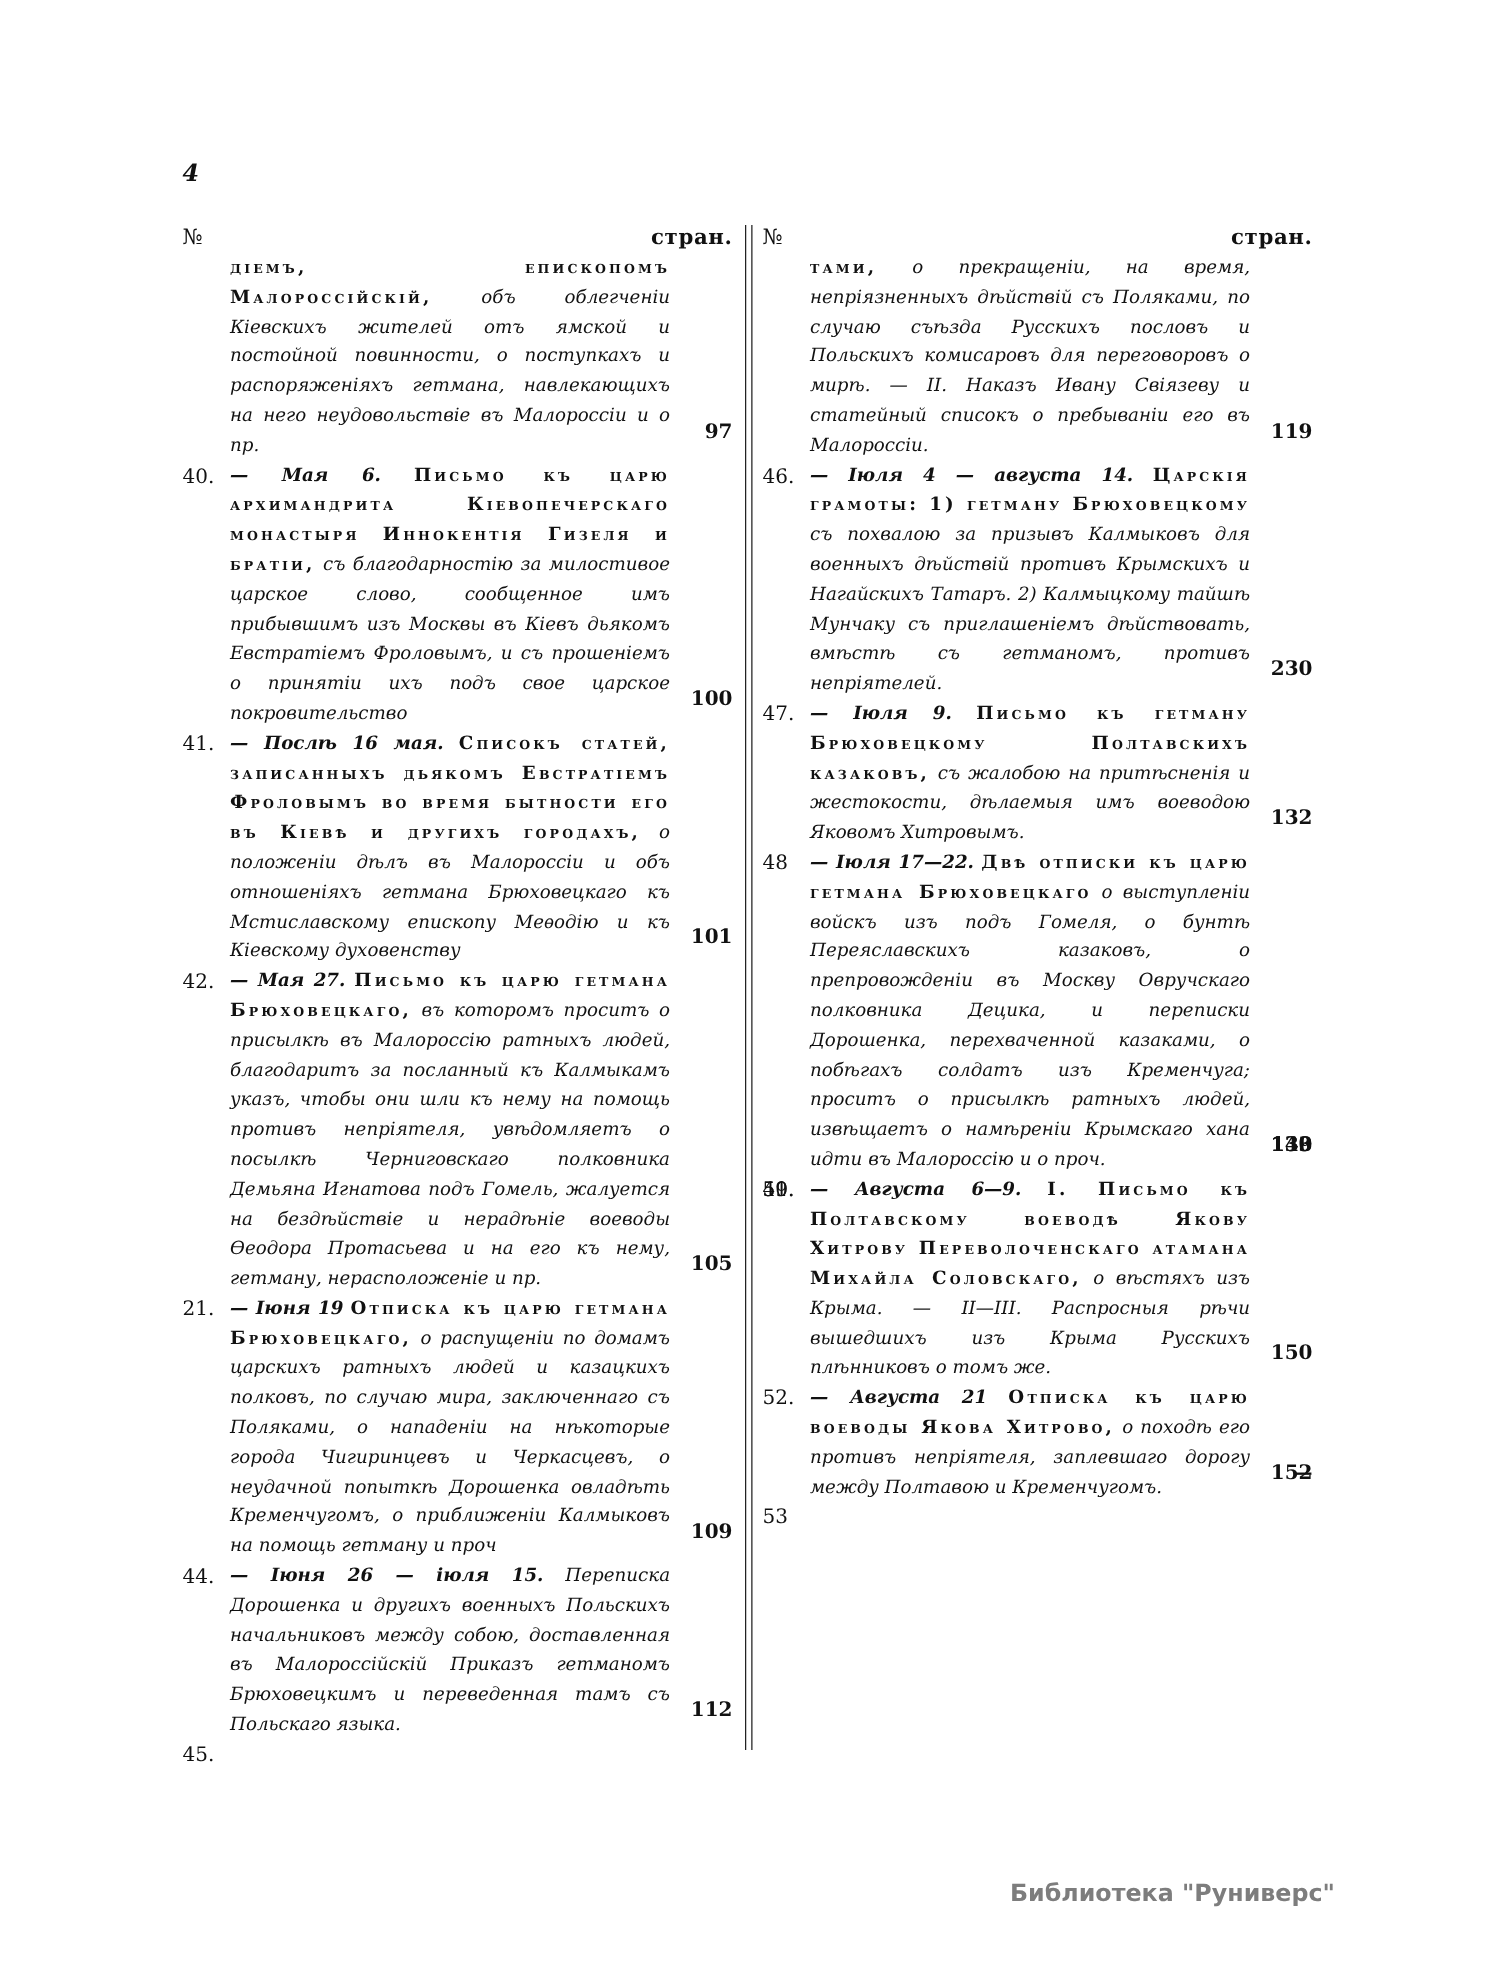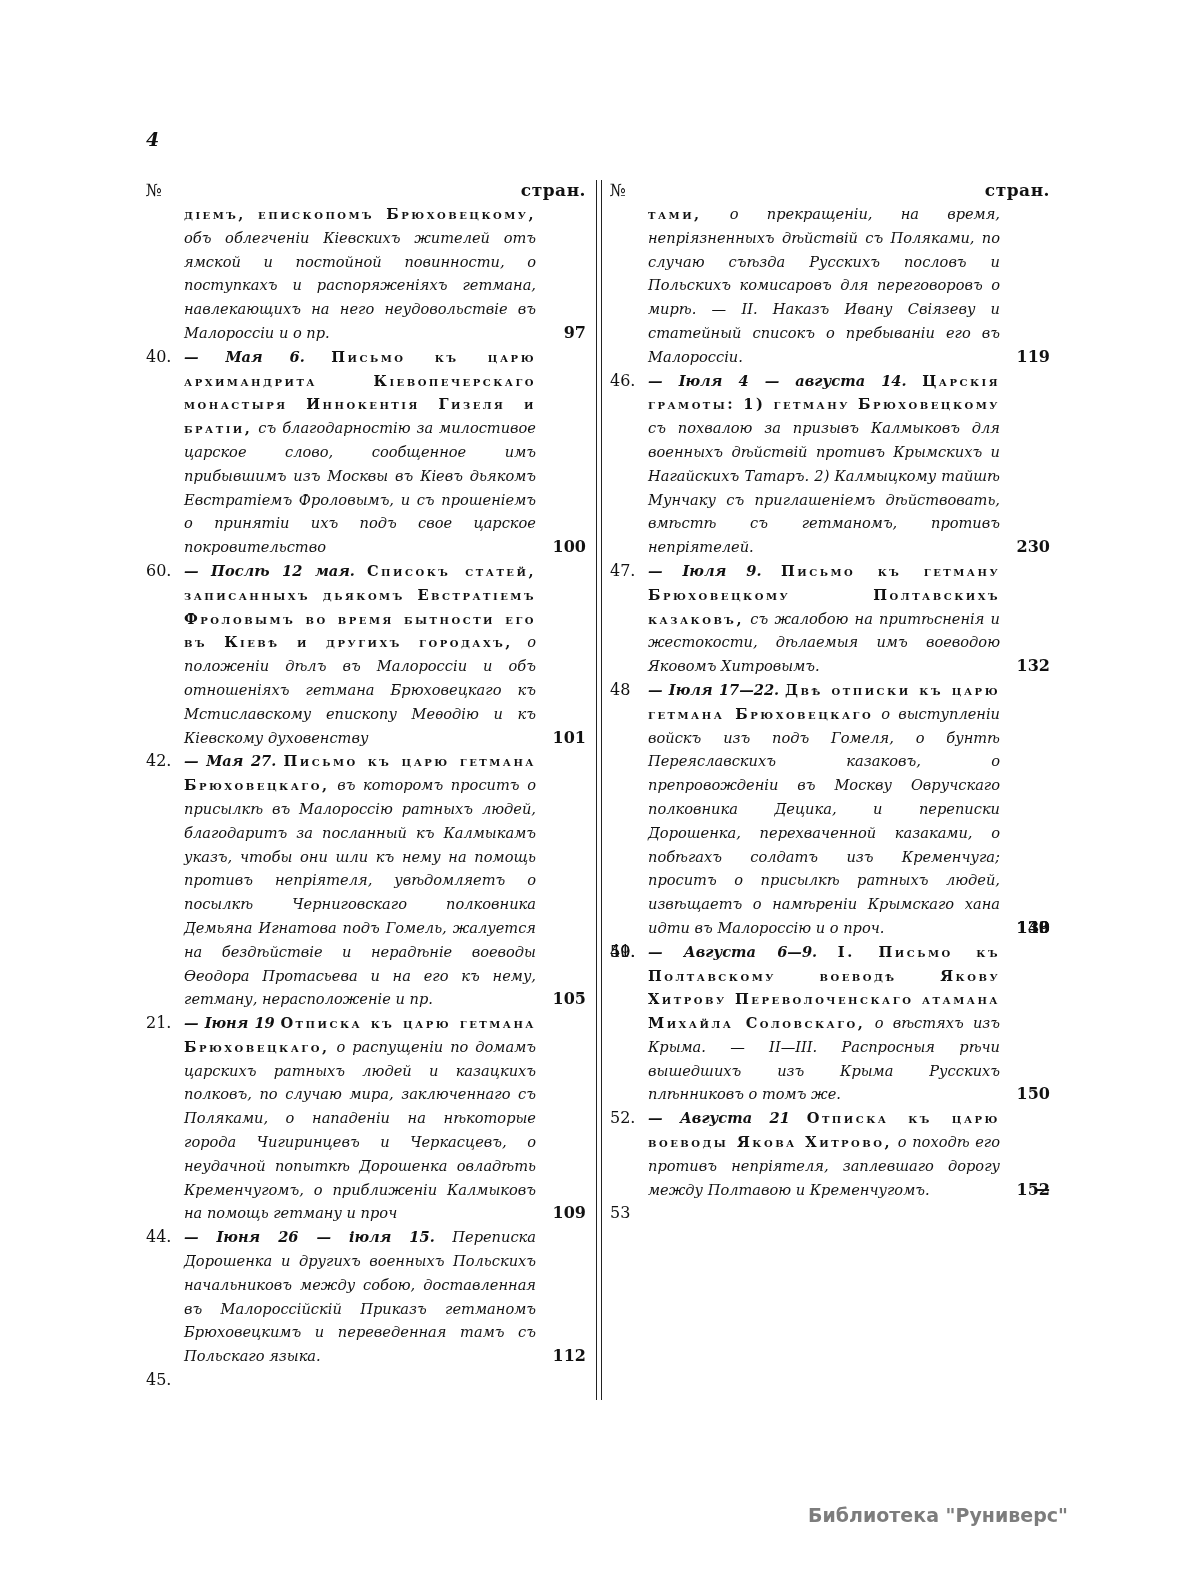--- a/index.html
+++ b/index.html
@@ -9,21 +9,21 @@
     .col { position: absolute; top: 178px; width: 440px; }
     .col-left { left: 146px; }
     .col-right { left: 610px; }
     .divider { position: absolute; left: 596px; top: 180px; width: 4px; height: 1220px;
                border-left: 1.5px solid #222; border-right: 1.5px solid #222; }
     .col-head { display: flex; justify-content: space-between; font-size: 17px; height: 24px; line-height: 24px; }
     .col-head .pg { font-weight: bold; letter-spacing: 0.5px; }
     .entry { position: relative; font-size: 14.6px; line-height: 23.8px; }
     .entry .num { position: absolute; left: 0; top: 0; width: 36px; font-size: 16px; }
     .entry .body { margin-left: 38px; margin-right: 50px; text-align: justify; }
-    .entry .page { position: absolute; right: 0; bottom: 0; font-size: 16px; font-weight: bold; text-align: right; }
+    .entry .page { position: absolute; right: 0; bottom: 12px; font-size: 16px; font-weight: bold; text-align: right; }
     .date { font-style: italic; font-weight: bold; }
     .title { font-variant: small-caps; letter-spacing: 2.5px; font-weight: bold; }
     .desc { font-style: italic; }
     .watermark { position: absolute; left: 808px; top: 1504px; font-family: "DejaVu Sans", "Liberation Sans", sans-serif;
                  font-size: 19px; font-weight: bold; color: #7d7d7d; }
   </style>
 </head>
 <body>
 
 <div class="page-number">4</div>
@@ -31,31 +31,31 @@
 <div class="divider"></div>
 
 <div class="col col-left">
   <div class="col-head">
     <span>№</span>
     <span class="pg">стран.</span>
   </div>
   <div id="left-entries">
       <div class="entry">
         <span class="num"></span>
-        <div class="body"><span class="date"></span> <span class="title">діемъ, епископомъ Брюховецкому,</span> <span class="desc">объ облегченіи Кіевскихъ жителей отъ ямской и постойной повинности, о поступкахъ и распоряженіяхъ гетмана, навлекающихъ на него неудовольствіе въ Малороссіи и о пр.</span> </div>
+        <div class="body"><span class="date"></span> <span class="title">діемъ, епископомъ Малороссійскій,</span> <span class="desc">объ облегченіи Кіевскихъ жителей отъ ямской и постойной повинности, о поступкахъ и распоряженіяхъ гетмана, навлекающихъ на него неудовольствіе въ Малороссіи и о пр.</span> </div>
         <span class="page">97</span>
       </div>
       <div class="entry">
         <span class="num">40.</span>
         <div class="body"><span class="date">— Мая 6.</span> <span class="title">Письмо къ царю архимандрита Кіевопечерскаго монастыря Иннокентія Гизеля и братіи,</span> <span class="desc">съ благодарностію за милостивое царское слово, сообщенное имъ прибывшимъ изъ Москвы въ Кіевъ дьякомъ Евстратіемъ Фроловымъ, и съ прошеніемъ о принятіи ихъ подъ свое царское покровительство</span> </div>
         <span class="page">100</span>
       </div>
       <div class="entry">
-        <span class="num">60.</span>
-        <div class="body"><span class="date">— Послѣ 12 мая.</span> <span class="title">Списокъ статей, записанныхъ дьякомъ Евстратіемъ Фроловымъ во время бытности его въ Кіевѣ и другихъ городахъ,</span> <span class="desc">о положеніи дѣлъ въ Малороссіи и объ отношеніяхъ гетмана Брюховецкаго къ Мстиславскому епископу Меѳодію и къ Кіевскому духовенству</span> </div>
+        <span class="num">41.</span>
+        <div class="body"><span class="date">— Послѣ 16 мая.</span> <span class="title">Списокъ статей, записанныхъ дьякомъ Евстратіемъ Фроловымъ во время бытности его въ Кіевѣ и другихъ городахъ,</span> <span class="desc">о положеніи дѣлъ въ Малороссіи и объ отношеніяхъ гетмана Брюховецкаго къ Мстиславскому епископу Меѳодію и къ Кіевскому духовенству</span> </div>
         <span class="page">101</span>
       </div>
       <div class="entry">
         <span class="num">42.</span>
         <div class="body"><span class="date">— Мая 27.</span> <span class="title">Письмо къ царю гетмана Брюховецкаго,</span> <span class="desc">въ которомъ проситъ о присылкѣ въ Малороссію ратныхъ людей, благодаритъ за посланный къ Калмыкамъ указъ, чтобы они шли къ нему на помощь противъ непріятеля, увѣдомляетъ о посылкѣ Черниговскаго полковника Демьяна Игнатова подъ Гомель, жалуется на бездѣйствіе и нерадѣніе воеводы Ѳеодора Протасьева и на его къ нему, гетману, нерасположеніе и пр.</span> </div>
         <span class="page">105</span>
       </div>
       <div class="entry">
         <span class="num">21.</span>
         <div class="body"><span class="date">— Іюня 19</span> <span class="title">Отписка къ царю гетмана Брюховецкаго,</span> <span class="desc">о распущеніи по домамъ царскихъ ратныхъ людей и казацкихъ полковъ, по случаю мира, заключеннаго съ Поляками, о нападеніи на нѣкоторые города Чигиринцевъ и Черкасцевъ, о неудачной попыткѣ Дорошенка овладѣть Кременчугомъ, о приближеніи Калмыковъ на помощь гетману и проч</span> </div>

